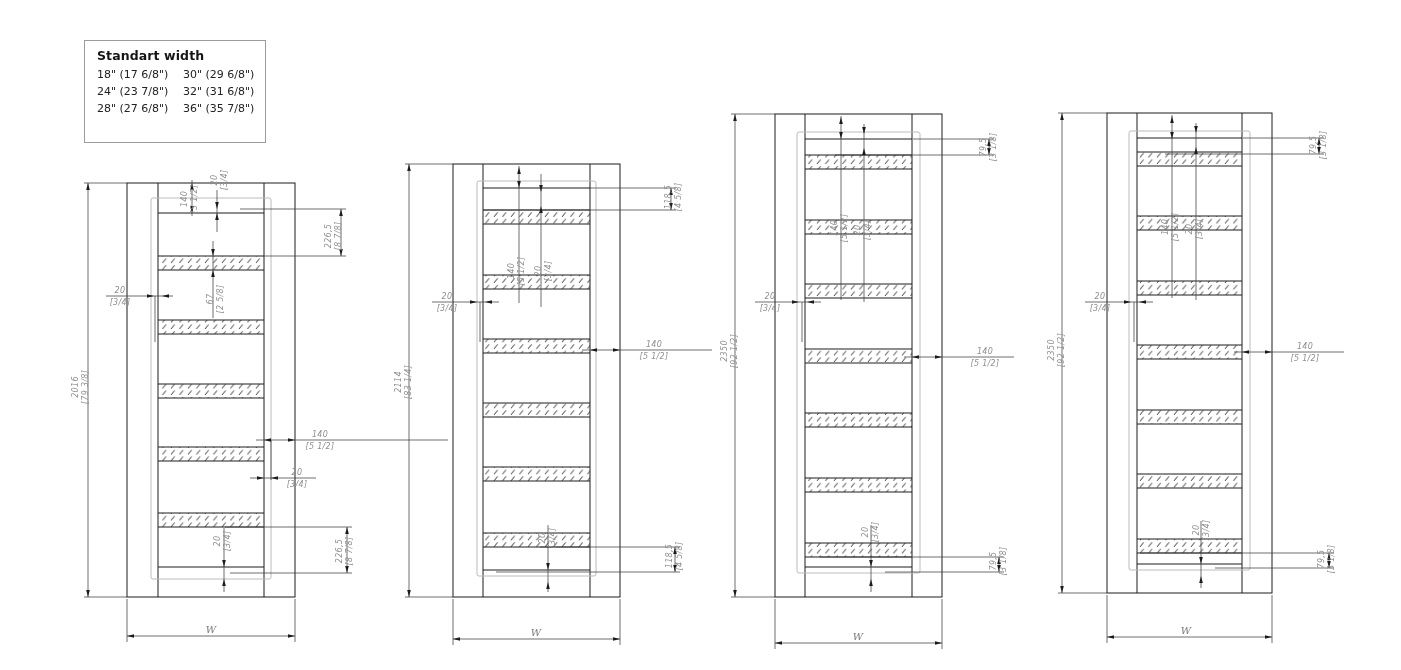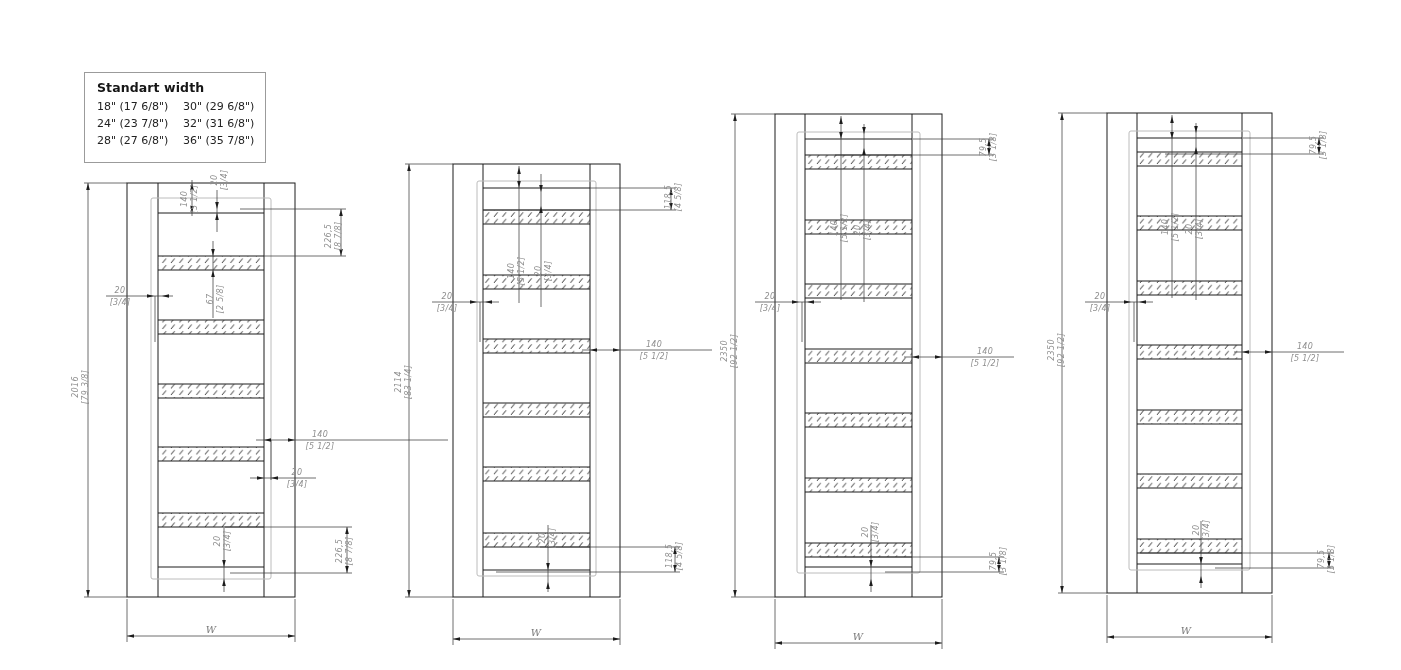--- a/index.html
+++ b/index.html
@@ -7,23 +7,23 @@
         font-family:"DejaVu Sans",sans-serif;}
   #drawing{position:absolute;left:0;top:0;}
   .struct{stroke:var(--line,#1c1c1c);stroke-width:1;fill:none;}
   .seal{stroke:var(--seal,#bcbcbc);stroke-width:1;fill:none;}
   .dim{stroke:var(--dim,#3f3f3f);stroke-width:0.75;fill:none;}
   .arrowhead{fill:var(--line,#1c1c1c);stroke:none;}
   .dimtext{font-family:"DejaVu Sans",sans-serif;font-style:italic;font-size:8px;
            fill:var(--text,#8f8f8f);letter-spacing:0.3px;}
   .wlabel{font-family:"DejaVu Serif",serif;font-style:italic;font-size:10px;
           fill:#787878;}
-  .legend{position:absolute;left:84px;top:40px;width:182px;height:91px;
+  .legend{position:absolute;left:84px;top:40px;width:182px;height:103px;
           border:1px solid var(--legendBorder,#9b9b9b);background:#fff;
-          box-sizing:border-box;padding:7px 0 16px 12px;color:#161616;margin-top:32px;}
+          box-sizing:border-box;padding:7px 0 16px 12px;color:#161616;}
   .legend-title{font-weight:bold;font-size:12.5px;margin-bottom:5px;letter-spacing:0.1px;}
   .legend-grid{display:grid;grid-template-columns:86px auto;row-gap:4px;font-size:11px;color:#222;}
 </style>
 </head>
 <body>
 
 <div id="page">
 
   <div class="legend">
     <div class="legend-title">Standart width</div>

